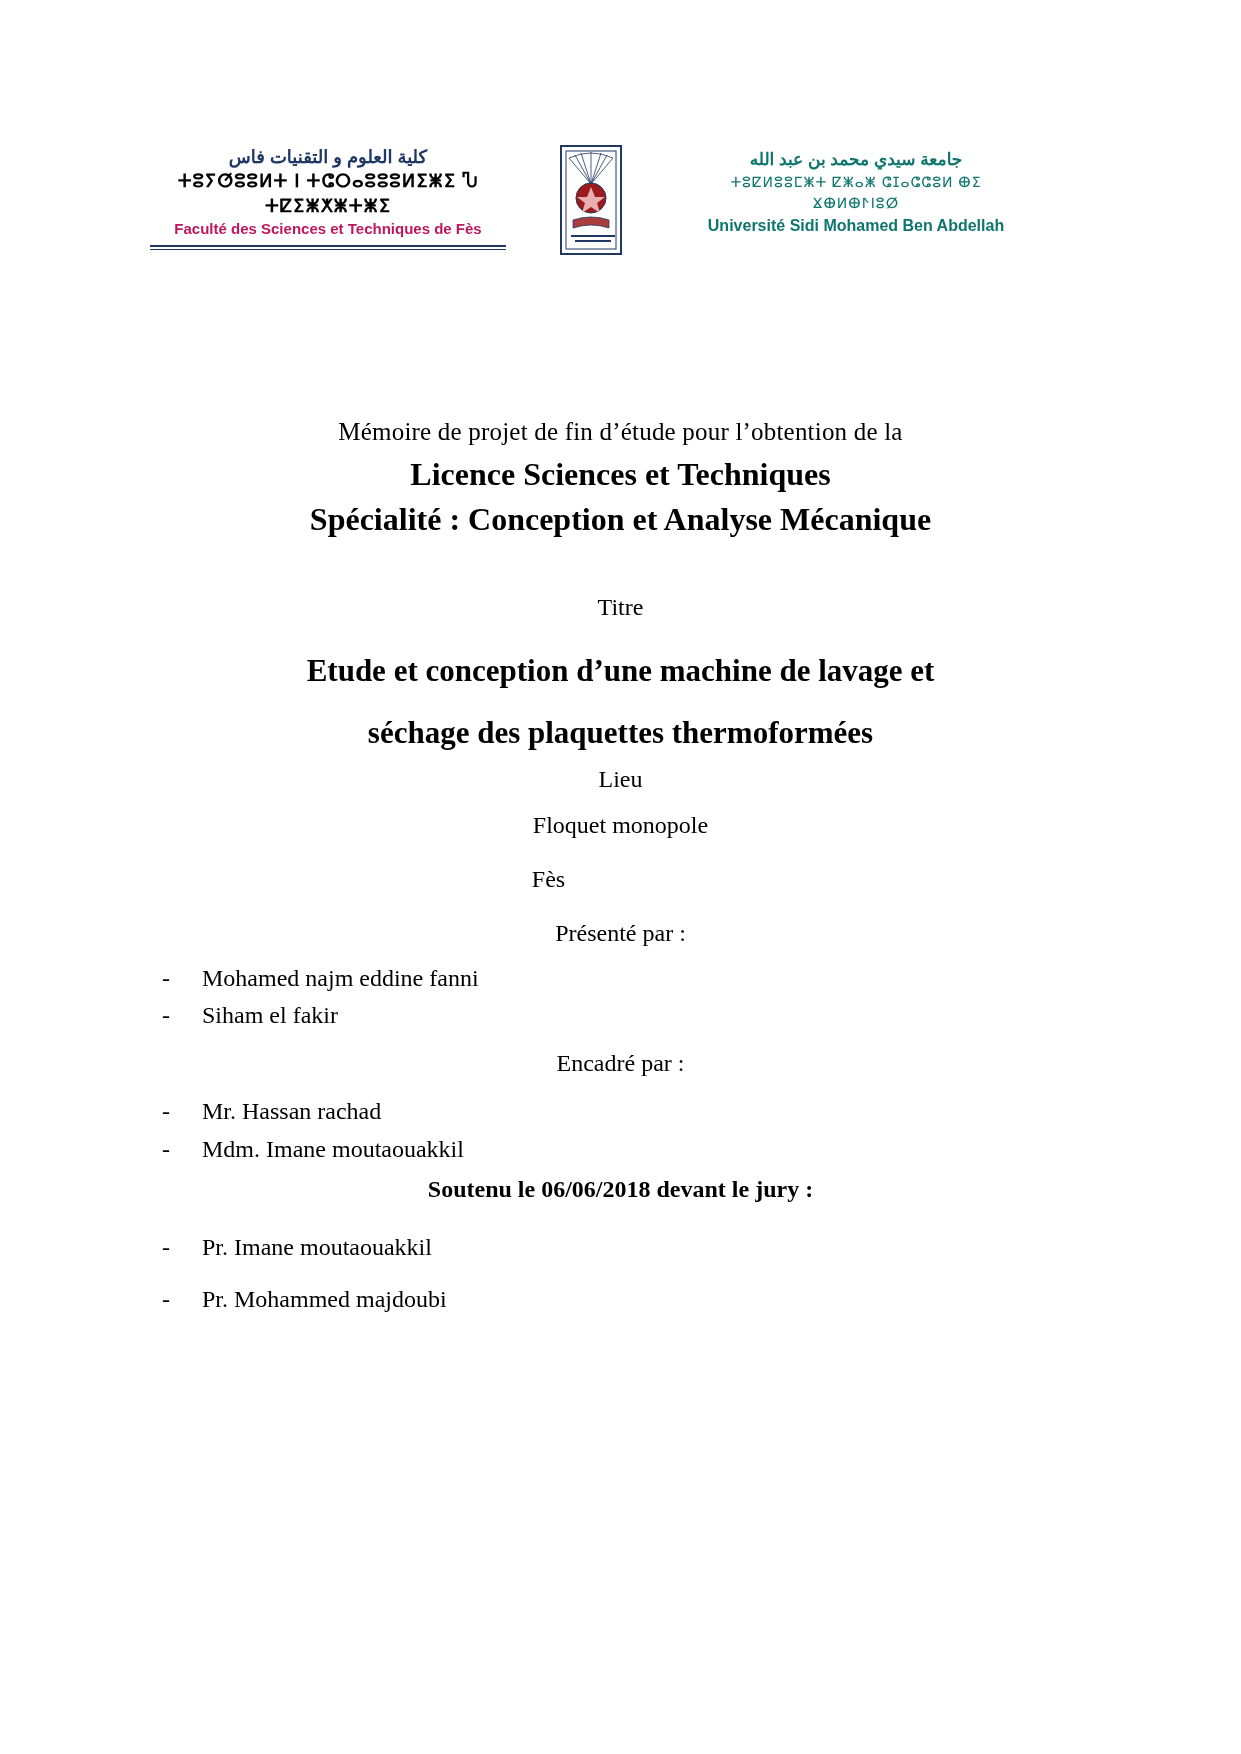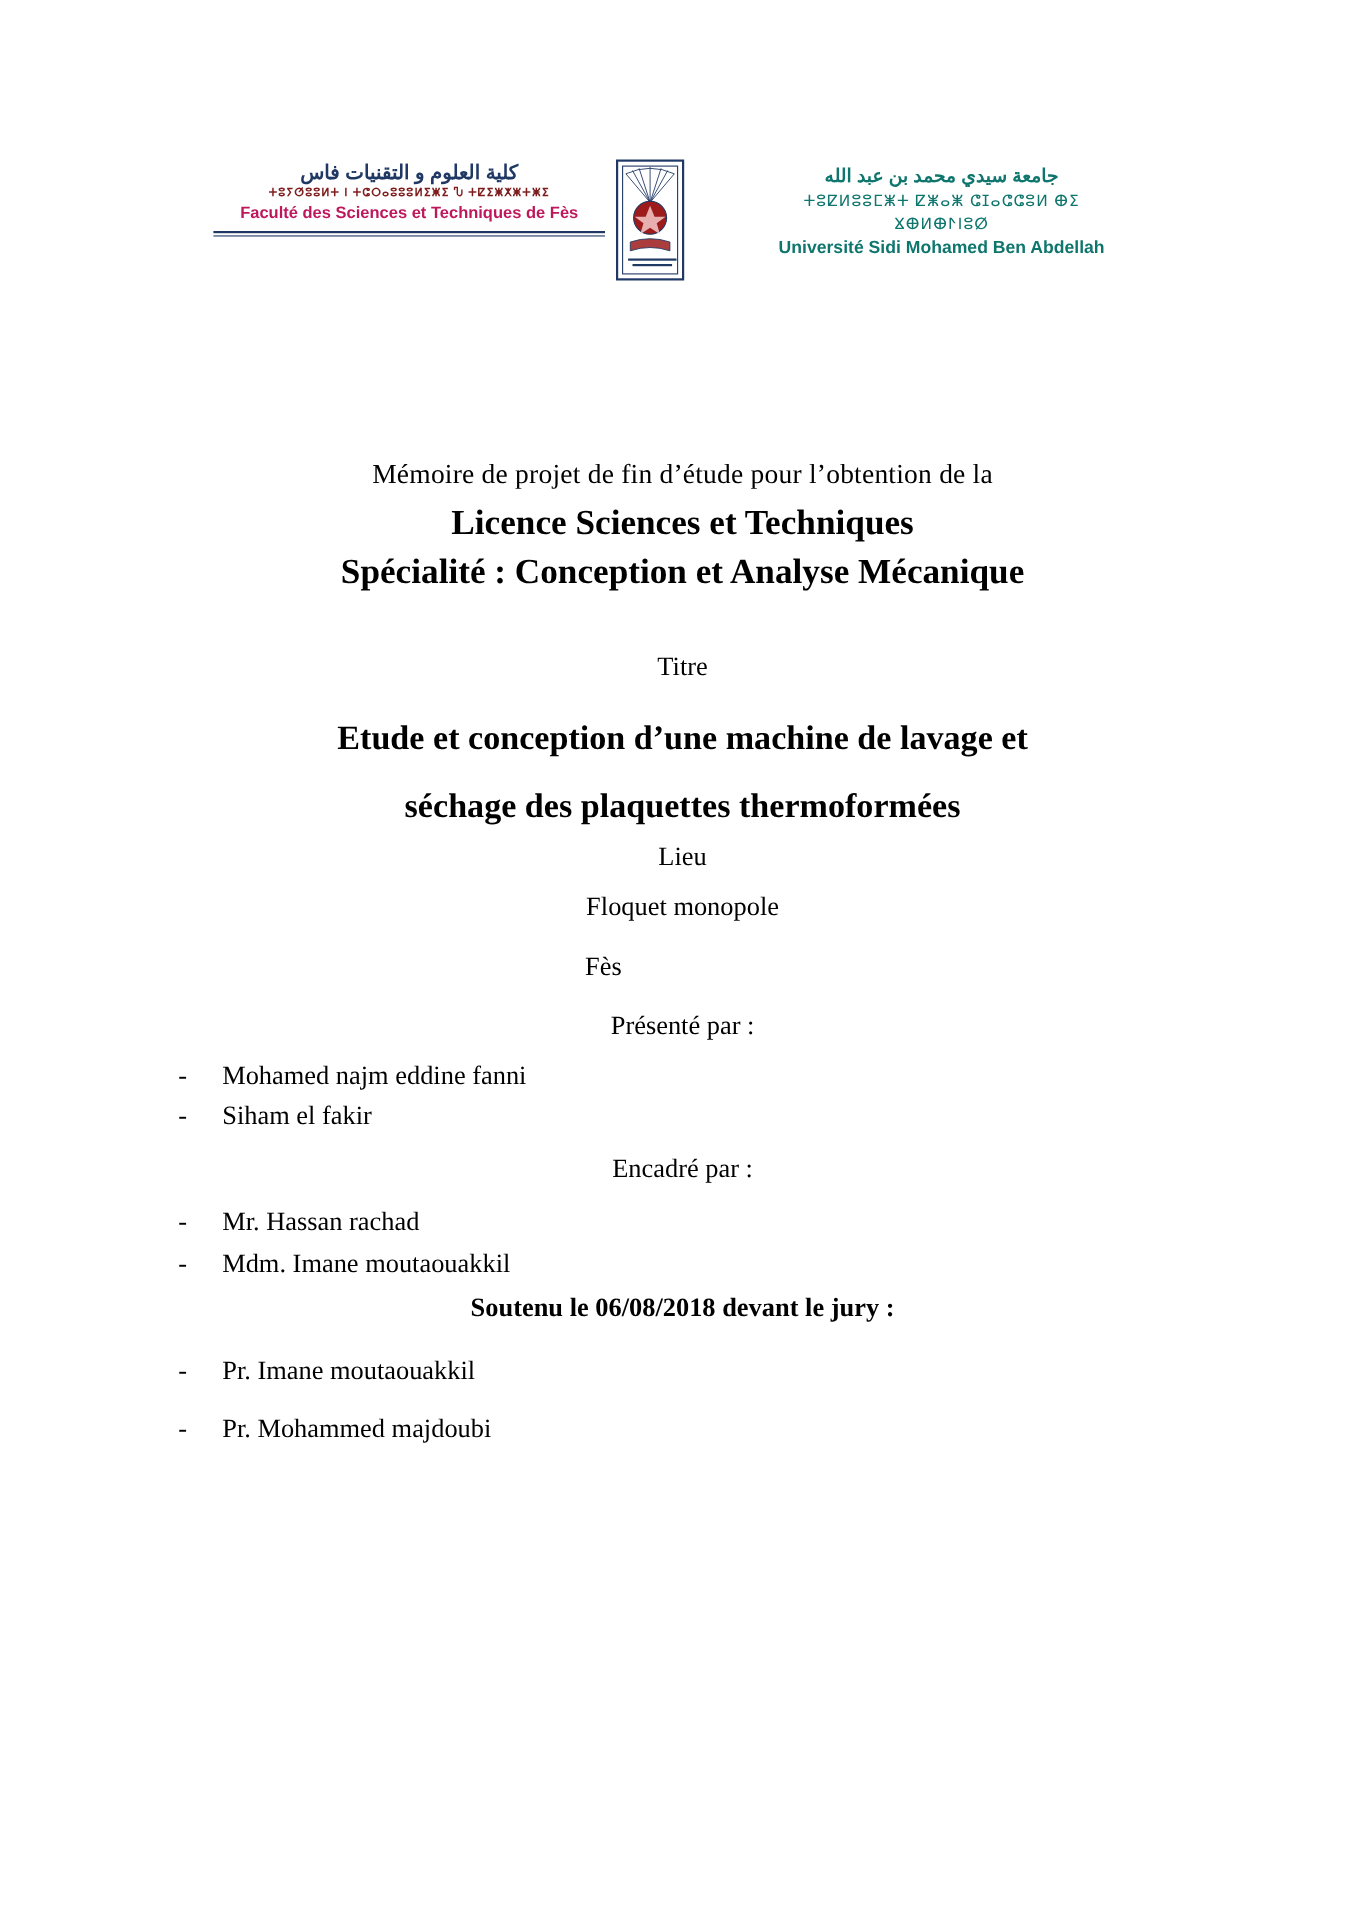--- a/index.html
+++ b/index.html
@@ -26,34 +26,33 @@
     height: 140px;
   }
   .logo-fst {
     position: absolute;
     left: 138px;
     top: 14px;
     width: 380px;
     text-align: center;
     font-family: "Liberation Sans", sans-serif;
     color: #1f3864;
-    margin-left: 44px;
   }
   .logo-fst .ar {
     font-size: 18px;
     font-weight: bold;
     color: #1f3864;
     letter-spacing: 0px;
     direction: rtl;
     line-height: 1.3;
   }
   .logo-fst .tif {
-    font-size: 10px;
-    font-weight: bold;
-    color: #7f1d1d;
+    font-size: 18px;
+    font-weight: bold;
+    color: #000000;
     letter-spacing: 1px;
     line-height: 1.35;
   }
   .logo-fst .fr {
     font-size: 15px;
     font-weight: bold;
     color: #be185d;
     line-height: 1.4;
   }
   .logo-fst .rule {
@@ -317,21 +316,21 @@
       <div class="dash-row">
         <span class="dash">-</span>
         <span class="dash-text">Mr. Hassan rachad</span>
       </div>
       <div class="dash-row">
         <span class="dash">-</span>
         <span class="dash-text">Mdm. Imane moutaouakkil</span>
       </div>
     </div>
 
-    <div class="defense-line center">Soutenu le 06/08/2018 devant le jury :</div>
+    <div class="defense-line center">Soutenu le 06/06/2018 devant le jury :</div>
 
     <div class="jury">
       <div class="dash-row">
         <span class="dash">-</span>
         <span class="dash-text">Pr. Imane moutaouakkil</span>
       </div>
       <div class="dash-row">
         <span class="dash">-</span>
         <span class="dash-text">Pr. Mohammed majdoubi</span>
       </div>

